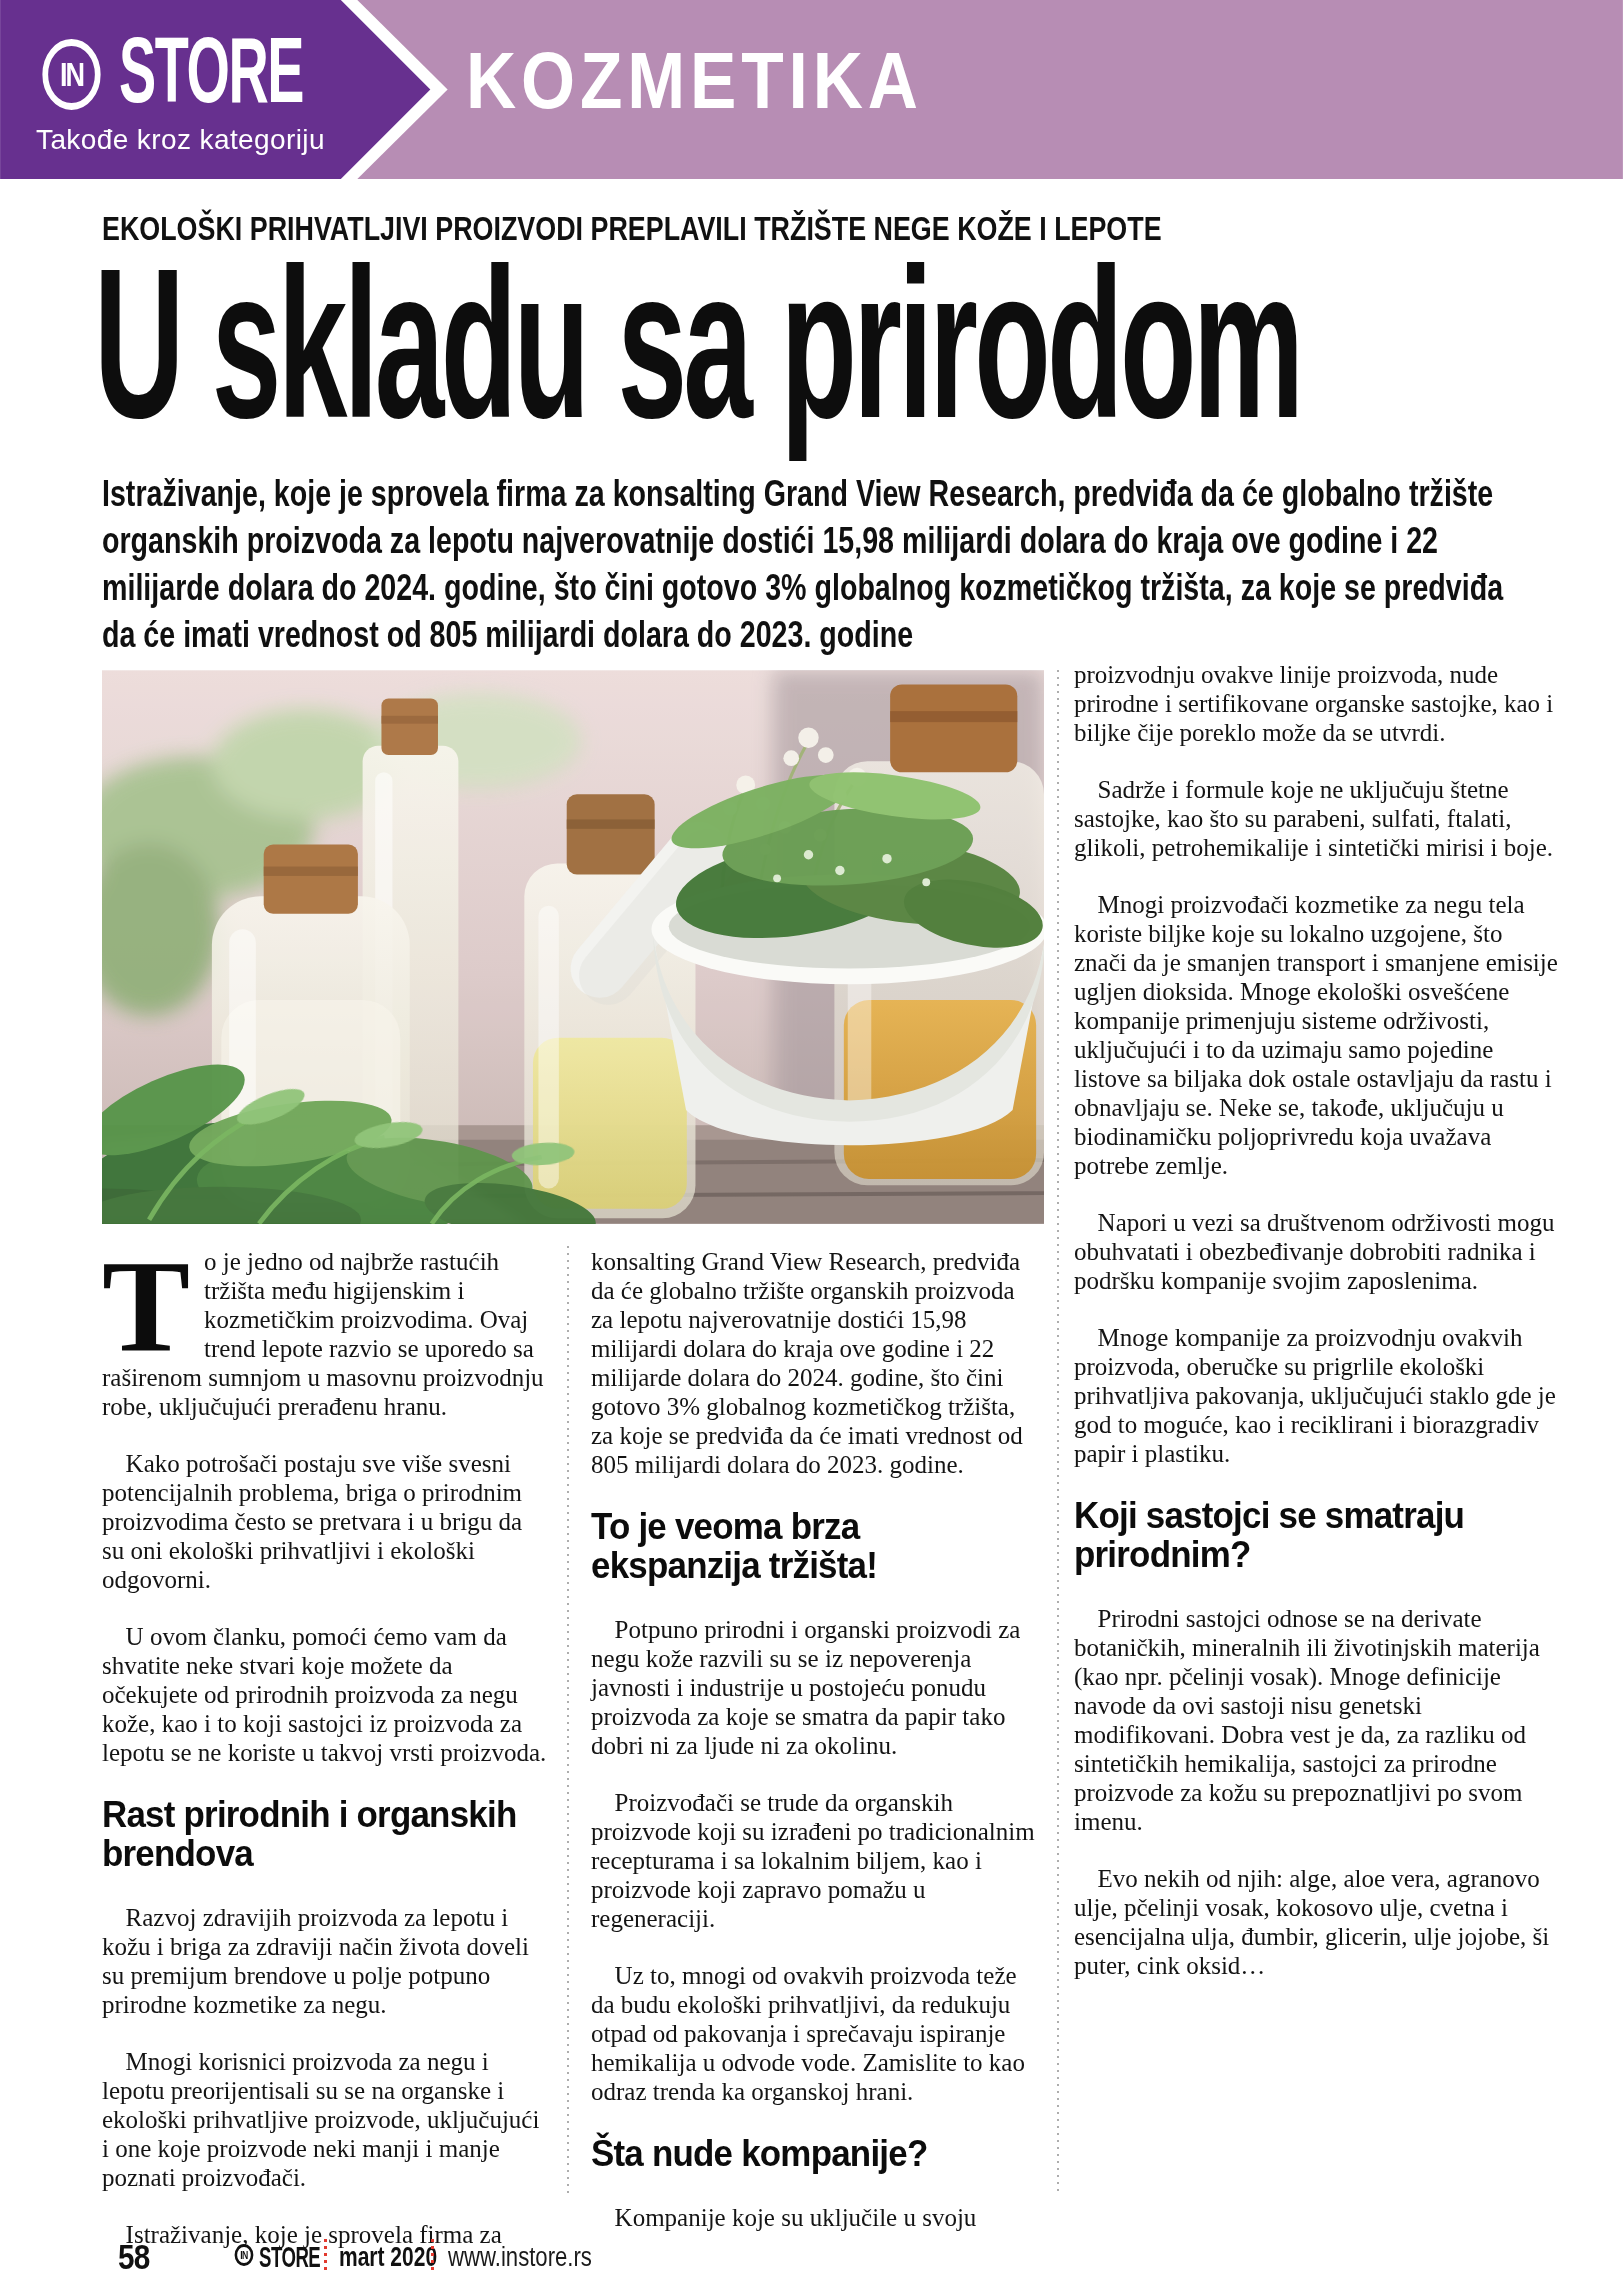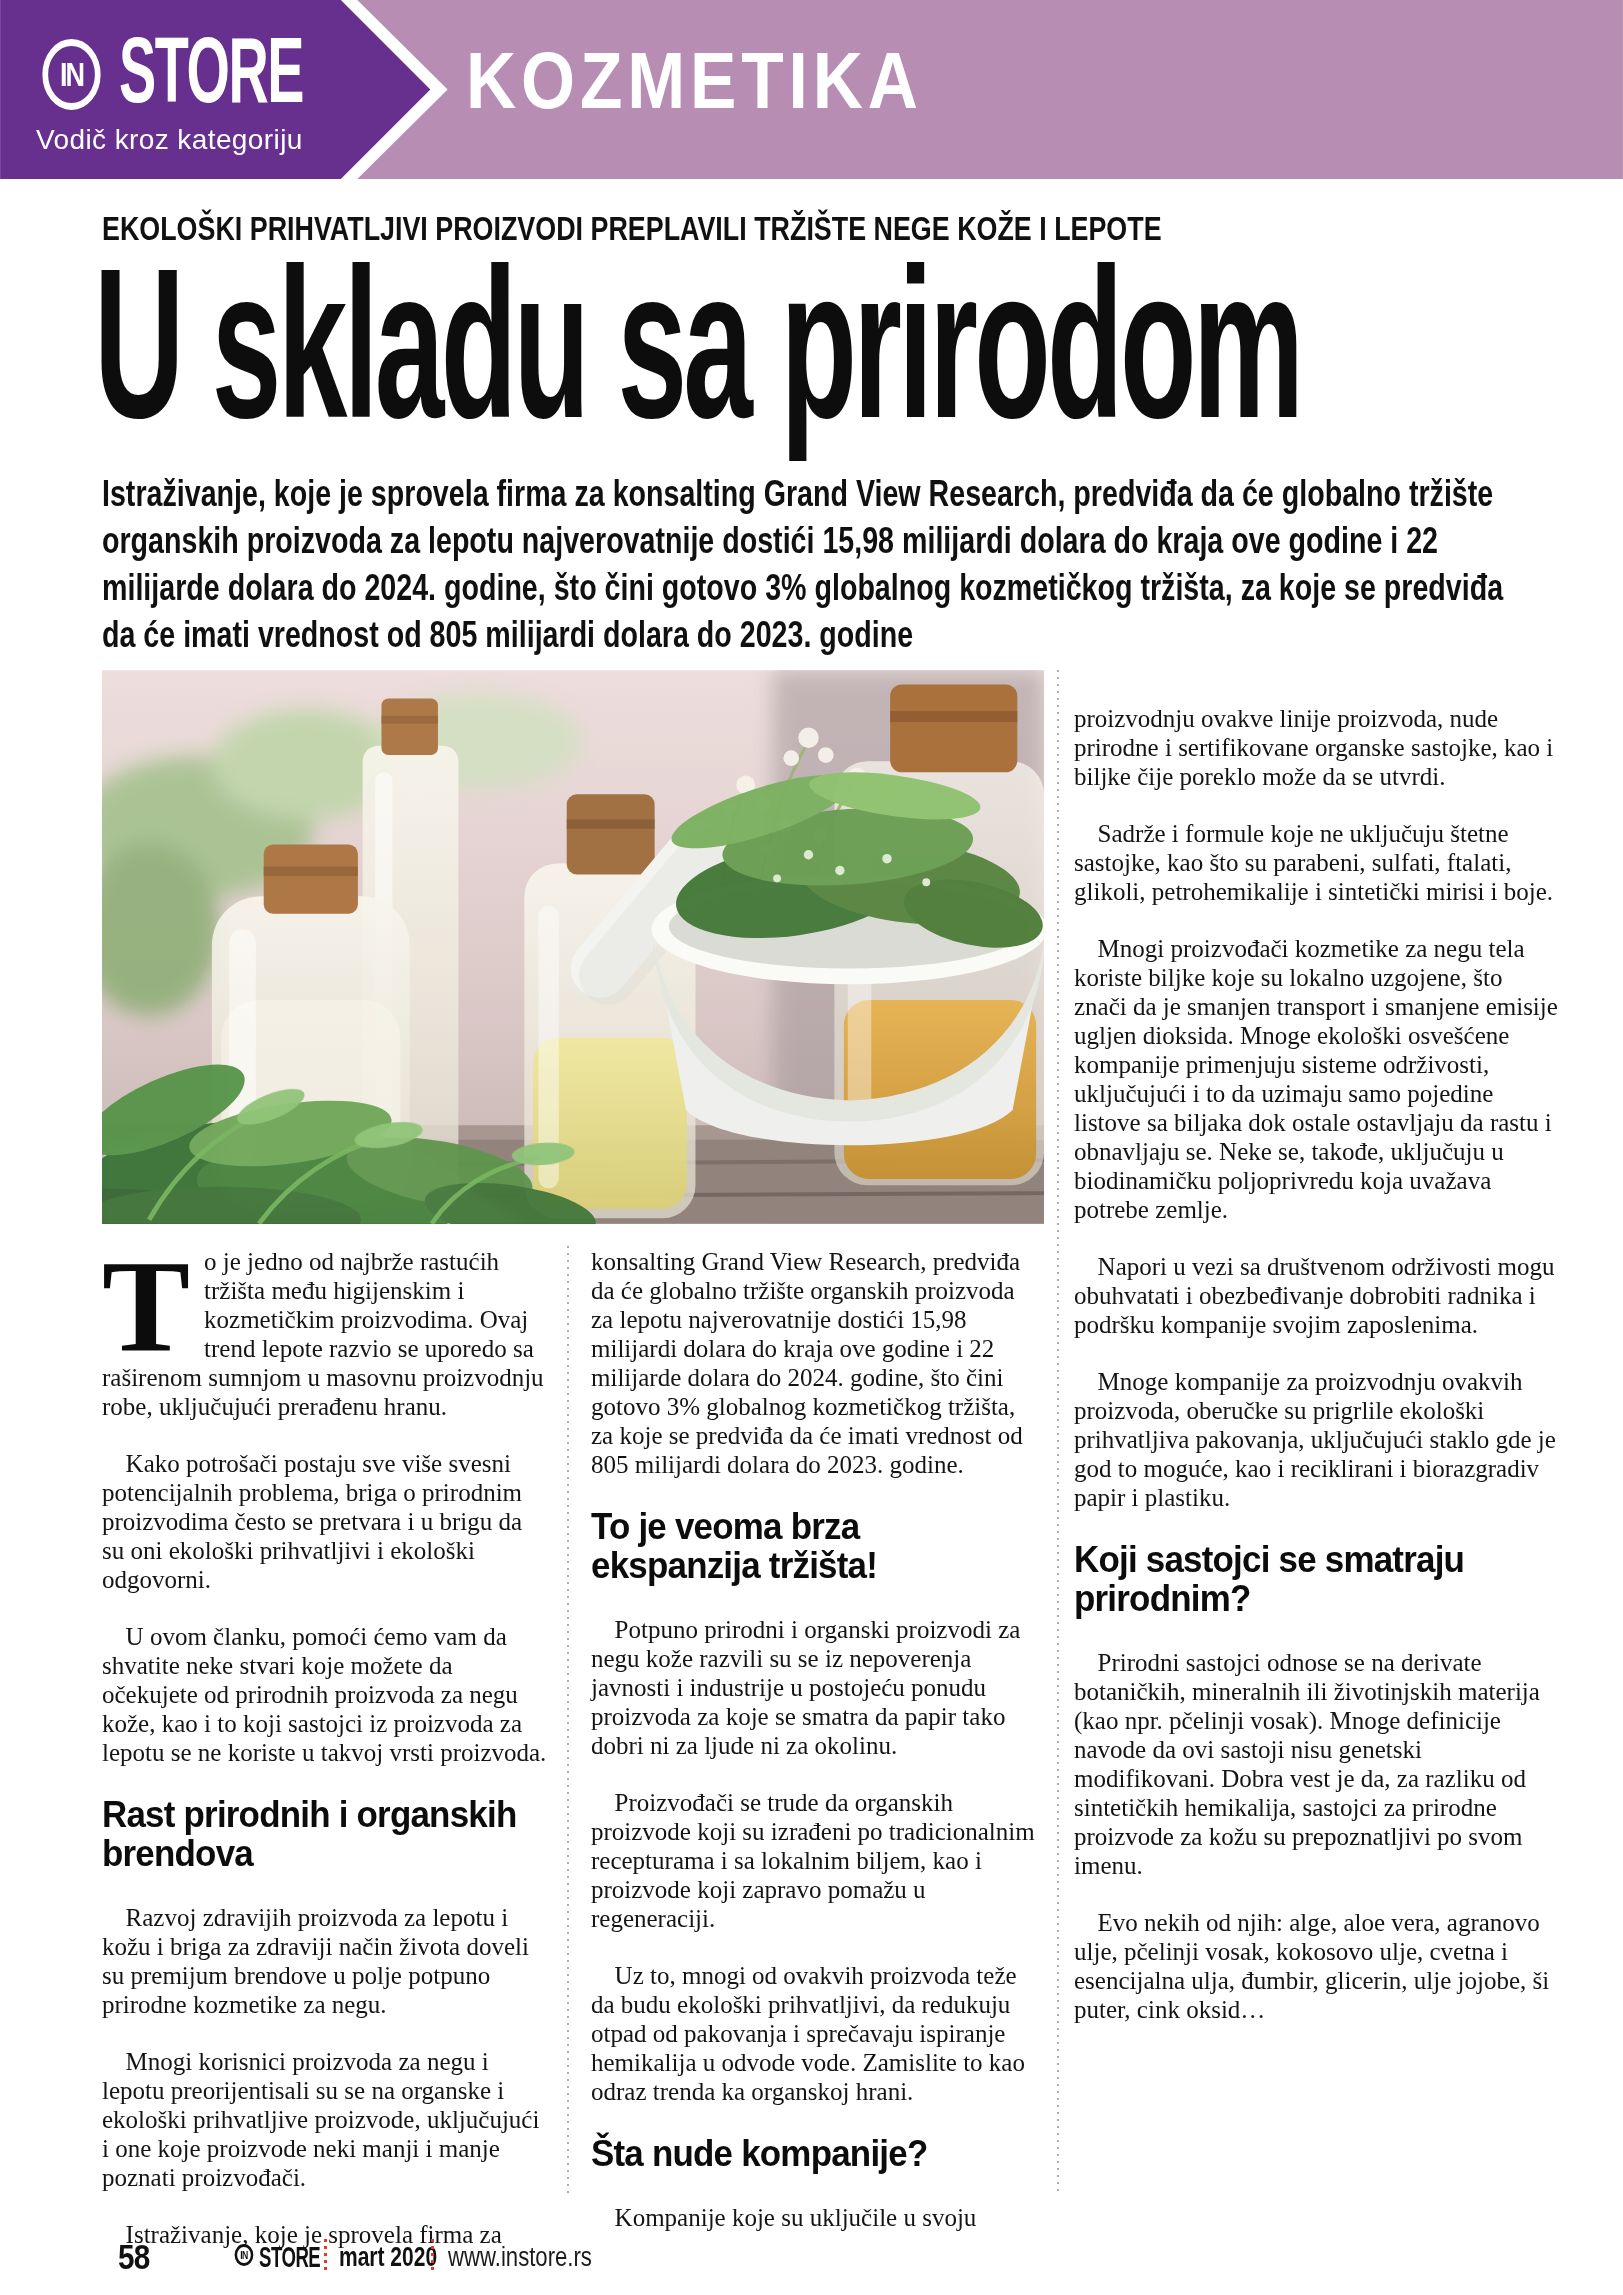--- a/index.html
+++ b/index.html
@@ -30,21 +30,21 @@
 
   
   .vdiv{position:absolute;width:2.4px;
         background-image:repeating-linear-gradient(to bottom,#adadad 0 2.4px,transparent 2.4px 7px);}
   #vdiv1{left:567px;top:1246px;height:950px;}
   #vdiv2{left:1057px;top:670px;height:1524px;}
   .col{position:absolute;font-family:"Liberation Serif","DejaVu Serif",serif;font-size:25px;
         line-height:29px;color:#141414;text-align:left;}
   #col1{left:102px;top:1247px;width:446px;}
   #col2{left:591px;top:1247px;width:449px;}
-  #col3{left:1074px;top:704px;width:487px;}
+  #col3{left:1074px;top:660px;width:487px;}
   .body-p{margin:0 0 28px;}
   .body-p.indent{text-indent:23.6px;}
   .col-heading{margin:3.1px 0 30px;font-family:"Liberation Sans",sans-serif;font-weight:bold;
         font-size:36px;line-height:39px;letter-spacing:-0.8px;color:#0c0c0c;
         transform:scaleX(.97);transform-origin:0 0;}
   .dropcap{float:left;font-family:"Liberation Serif","DejaVu Serif",serif;font-weight:bold;
         font-size:132px;line-height:102px;padding:7.9px 14px 1.6px 0;color:#0c0c0c;}
 
   
   #footer{position:absolute;left:118px;top:2235px;width:1469px;height:42px;font-size:23.6px;color:#111;}
@@ -69,21 +69,21 @@
 <div id="page">
 
   <header>
     <svg id="header-band" width="1623" height="179" viewBox="0 0 2067 228">
       <rect x="0" y="0" width="2067" height="228" fill="#b78db4"></rect>
       <polygon points="0,0 455,0 570,114 455,228 0,228" fill="#ffffff"></polygon>
       <polygon points="0,0 434,0 548,114 434,228 0,228" fill="#67308f"></polygon>
     </svg>
     <span class="logo-circle">IN</span>
     <span class="logo-name">STORE</span>
-    <span class="tagline">Vodič kroz kategoriju</span>
+    <span class="tagline">Takođe kroz kategoriju</span>
     <span class="category">KOZMETIKA</span>
   </header>
 
   <div class="kicker">EKOLOŠKI PRIHVATLJIVI PROIZVODI PREPLAVILI TRŽIŠTE NEGE KOŽE I LEPOTE</div>
   <h1 class="headline">U skladu sa prirodom</h1>
   <p class="intro">Istraživanje, koje je sprovela firma za konsalting Grand View Research, predviđa da će globalno tržište organskih proizvoda za lepotu najverovatnije dostići 15,98 milijardi dolara do kraja ove godine i 22 milijarde dolara do 2024. godine, što čini gotovo 3% globalnog kozmetičkog tržišta, za koje se predviđa da će imati vrednost od 805 milijardi dolara do 2023. godine</p>
 
   <svg class="photo" width="942" height="554" viewBox="0 0 1200 705" aria-hidden="true">
     <defs>
       <linearGradient id="pbg" x1="0" y1="0" x2="0" y2="1">

